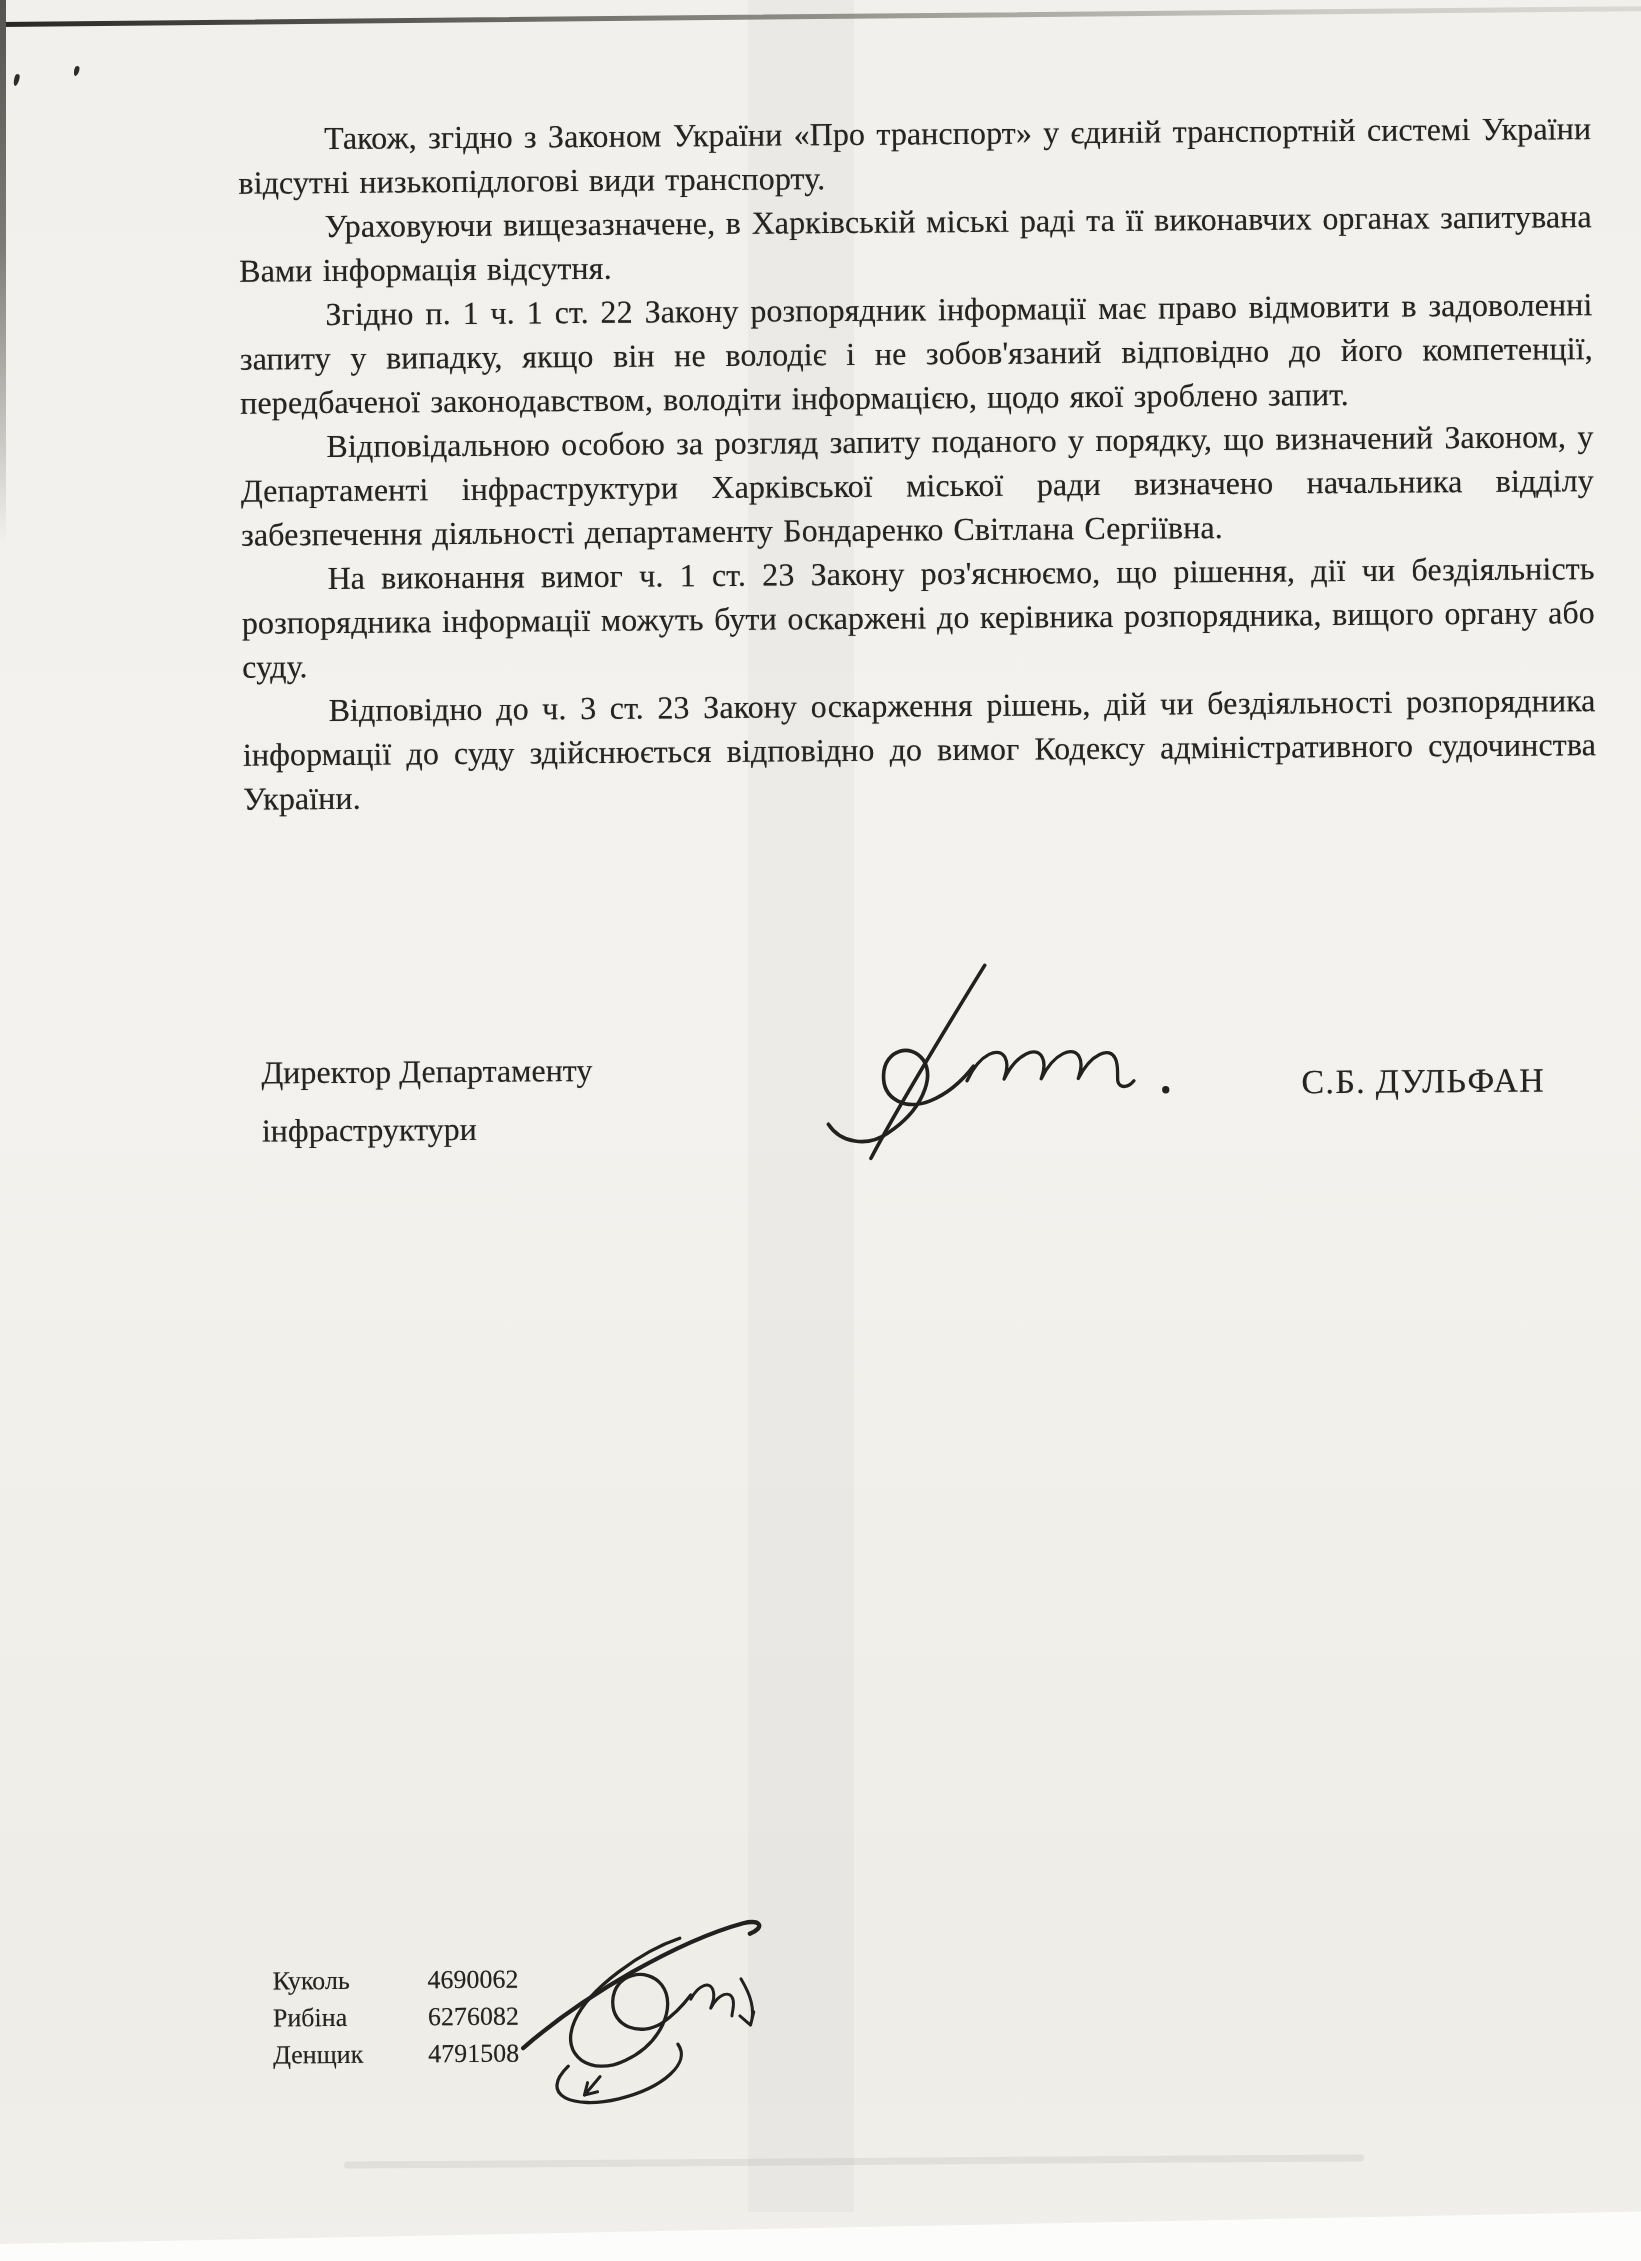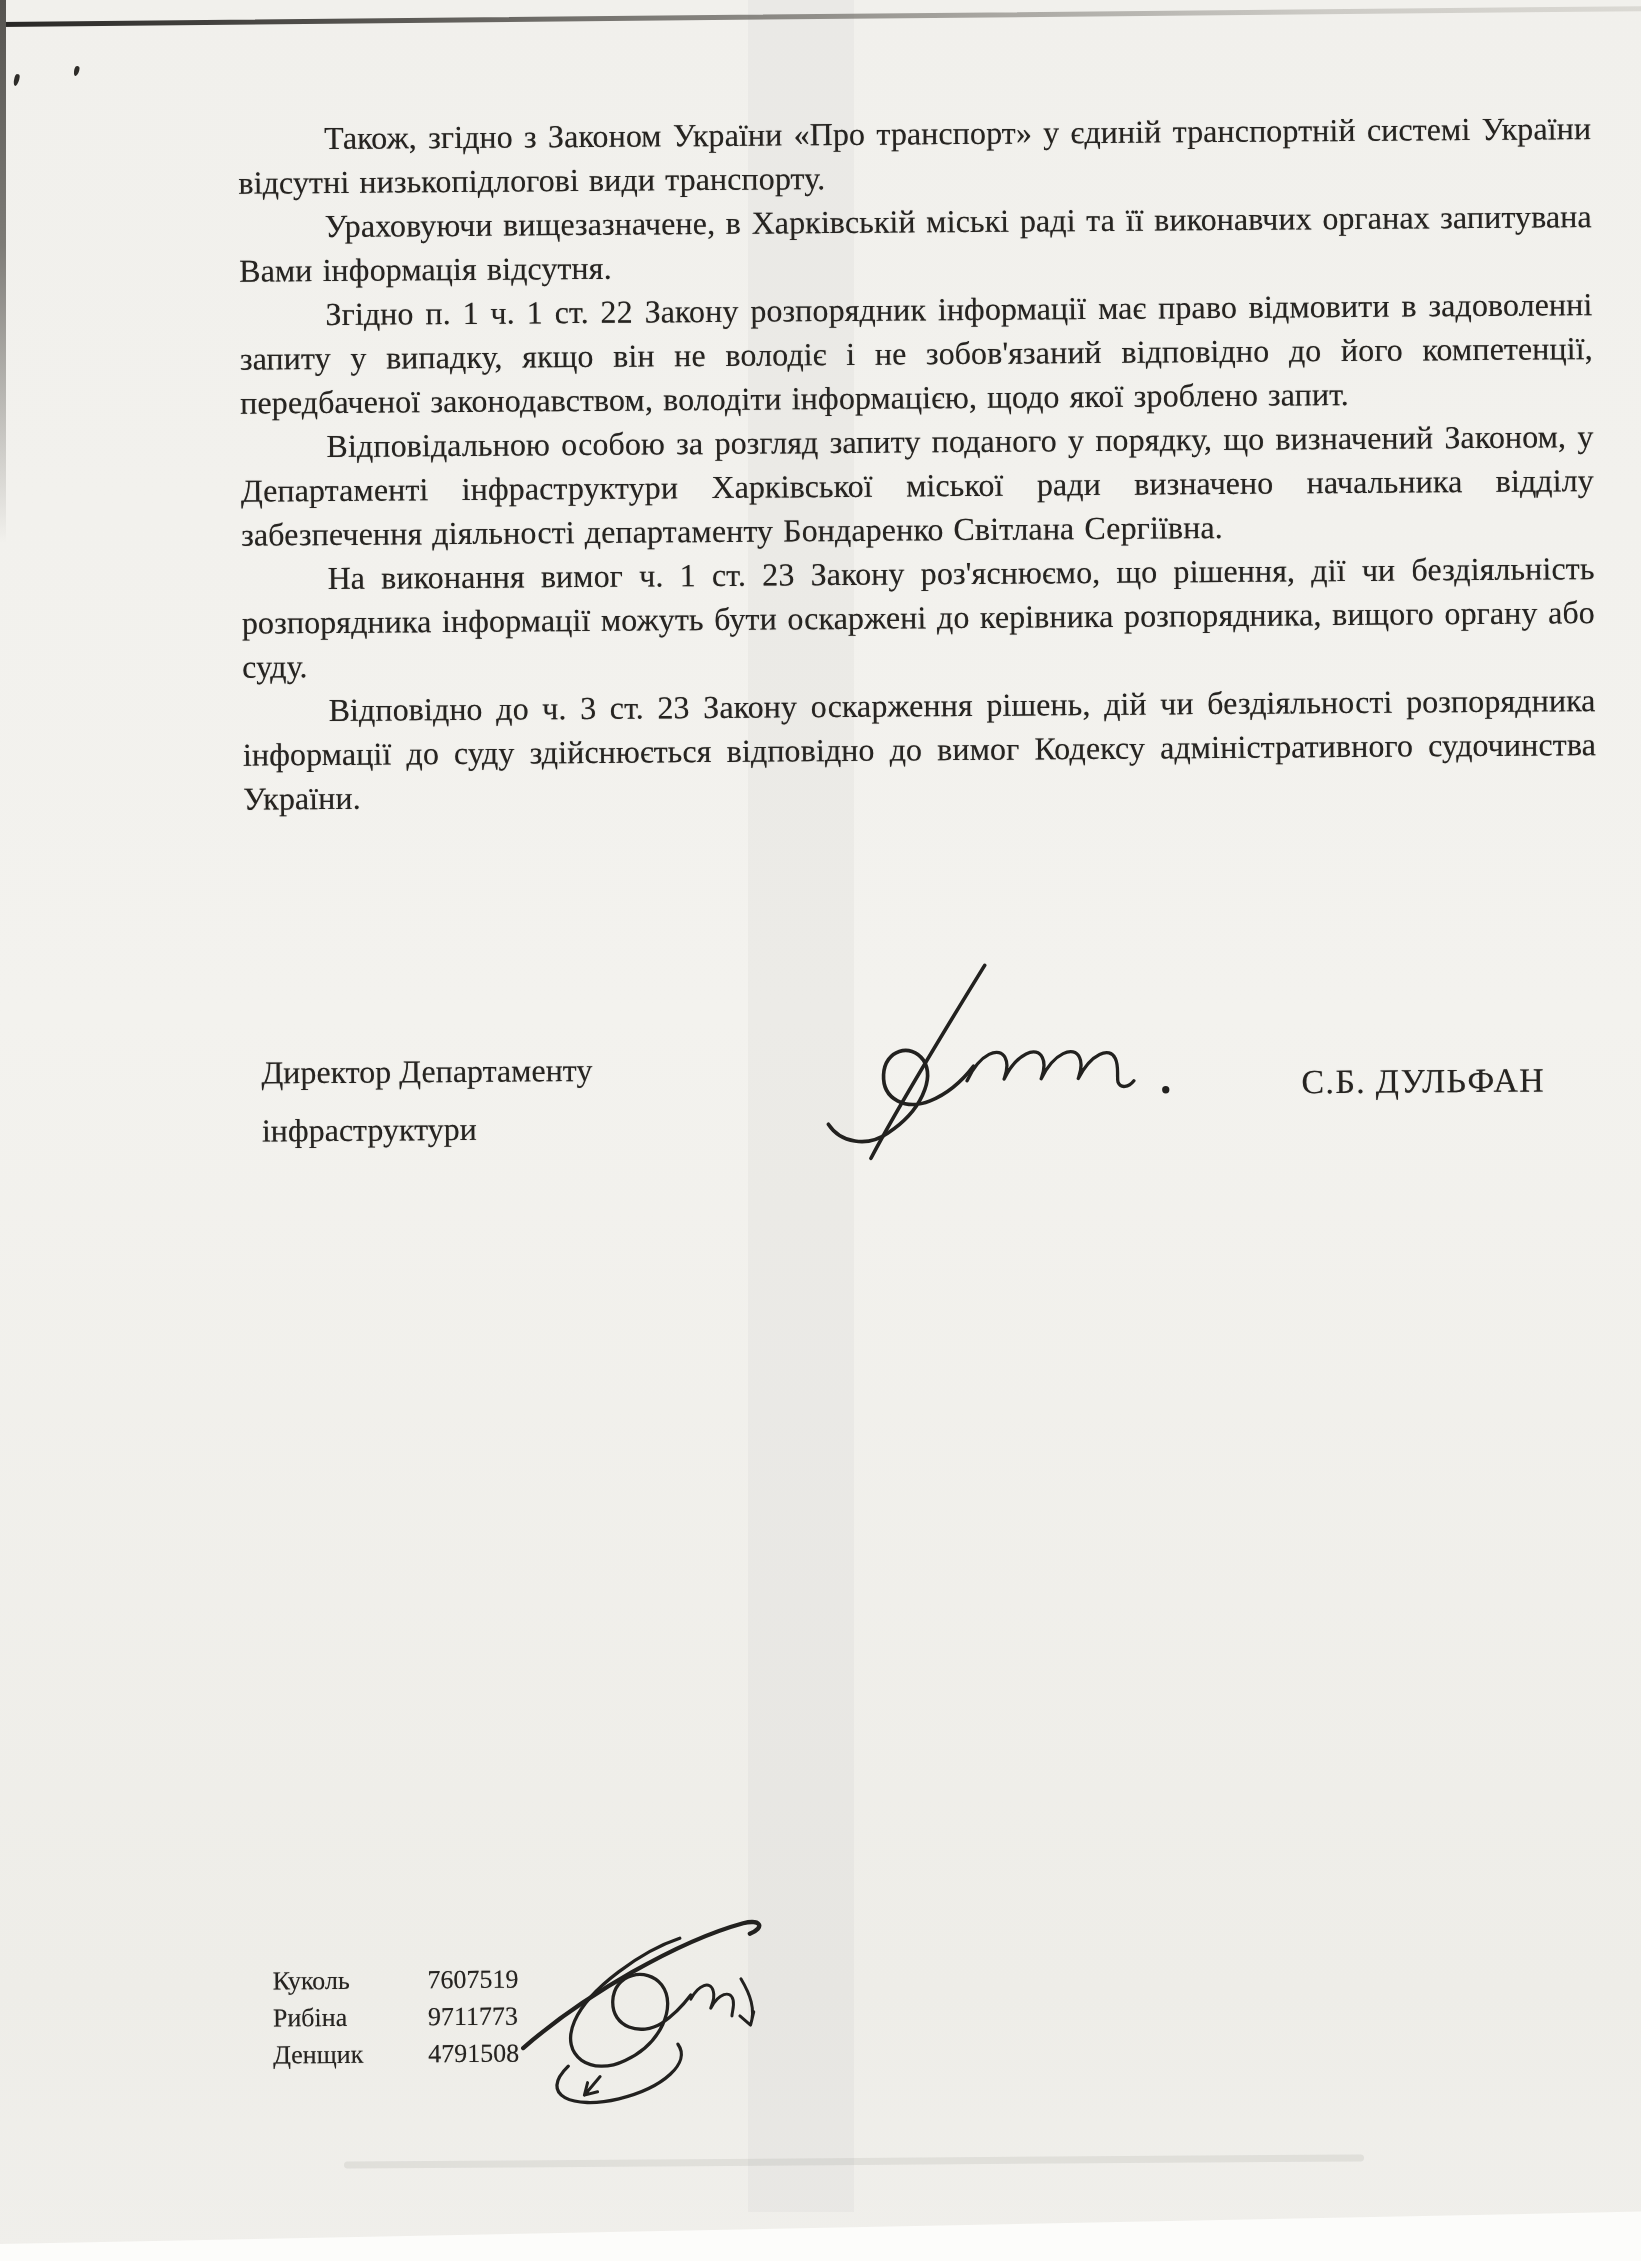--- a/index.html
+++ b/index.html
@@ -101,25 +101,25 @@
     <path stroke-width="5.5" d="M 104 310 C 148 228 224 106 278 20"></path>
     <path stroke-width="5" d="M 250 194 C 270 152 300 142 308 160 C 314 172 308 186 306 192 C 326 152 356 142 364 160 C 370 172 364 186 362 192 C 382 152 412 142 420 160 C 426 172 420 186 418 192 C 438 154 466 144 474 162 C 480 174 476 190 478 198 C 482 208 494 206 502 196"></path>
     <circle cx="550" cy="210" r="5.5" fill="#22211f" stroke="none"></circle>
   </svg>
 
   <div class="sig-name">С.Б. ДУЛЬФАН</div>
 
   <div class="contacts">
     <div class="contact-row">
       <span class="contact-name">Куколь</span>
-      <span class="contact-phone">7607519</span>
+      <span class="contact-phone">4690062</span>
     </div>
     <div class="contact-row">
       <span class="contact-name">Рибіна</span>
-      <span class="contact-phone">9711773</span>
+      <span class="contact-phone">6276082</span>
     </div>
     <div class="contact-row">
       <span class="contact-name">Денщик</span>
       <span class="contact-phone">4791508</span>
     </div>
   </div>
 
   <svg id="footer-sig" class="ink" width="344" height="219" viewBox="0 0 520 330" aria-hidden="true">
     <path stroke-width="6.5" d="M 118 230 C 212 150 354 70 452 44 C 478 38 486 50 462 60"></path>
     <path stroke-width="5" d="M 356 66 C 300 84 218 140 196 190 C 172 244 222 274 272 250 C 326 226 352 168 328 136 C 306 108 256 118 254 160 C 252 200 296 214 328 194 C 348 181 362 165 372 152"></path>

